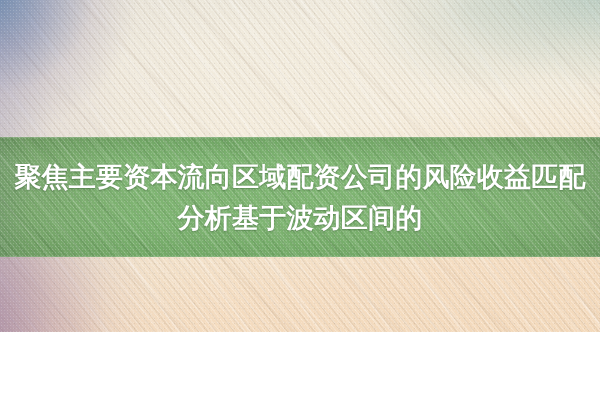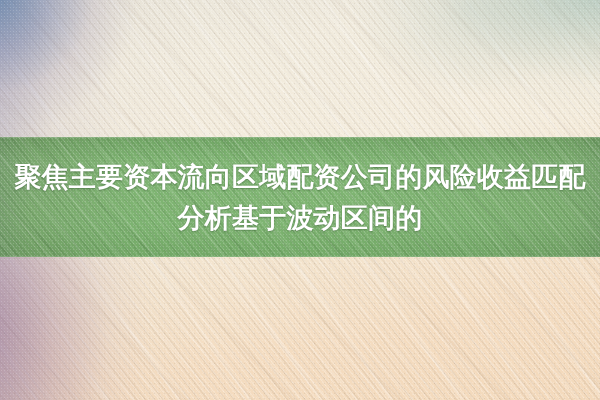--- a/index.html
+++ b/index.html
@@ -4,21 +4,21 @@
 <style>
   html, body {
     margin: 0;
     padding: 0;
     background: #ffffff;
   }
 
   #poster {
     position: relative;
     width: 600px;
-    height: 400px;
+    height: 332px;
     overflow: hidden;
     font-family: "DejaVu Sans", "Liberation Sans", sans-serif;
     background: #efe6d6;
   }
 
   
   .paper-base {
     position: absolute;
     inset: 0;
     background:

